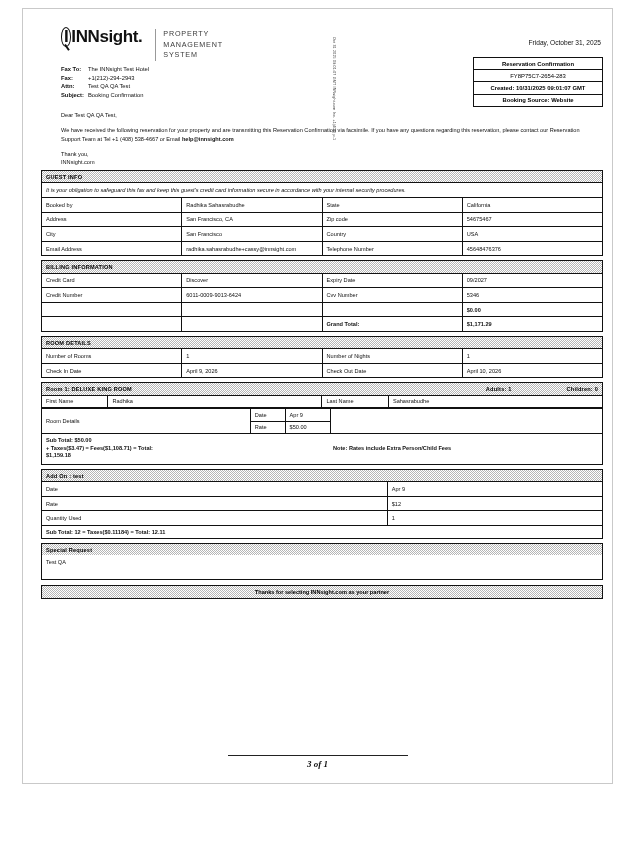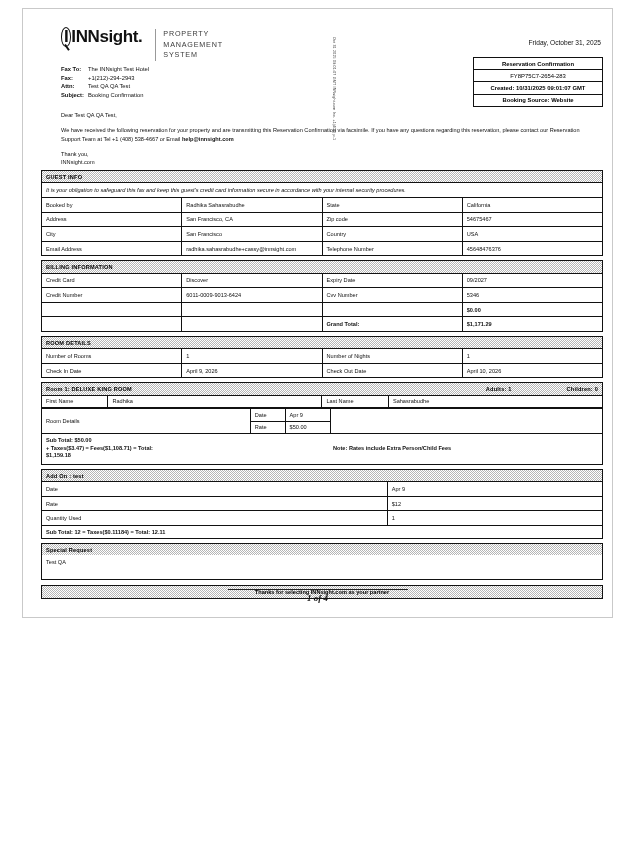--- a/index.html
+++ b/index.html
@@ -13,21 +13,21 @@
     width: 635px;
     height: 857px;
     background: #ffffff;
     overflow: hidden;
   }
   .sheet {
     position: absolute;
     left: 22px;
     top: 8px;
     width: 591px;
-    height: 610px;
+    height: 776px;
     background: #ffffff;
     border: 1px solid #c9c9c9;
     box-sizing: border-box;
   }
   .inner {
     position: absolute;
     left: 18px;
     top: 10px;
     width: 562px;
   }
@@ -484,16 +484,16 @@
         <div class="band">Special Request</div>
         <div class="special-body">Test QA</div>
       </div>
 
       <div class="thanks">Thanks for selecting INNsight.com as your partner</div>
 
     </div>
 
     <div class="footer">
       <div class="rule"></div>
-      <div class="pg">1 of 4</div>
+      <div class="pg">3 of 1</div>
     </div>
   </div>
 </div>
 
 </body></html>

